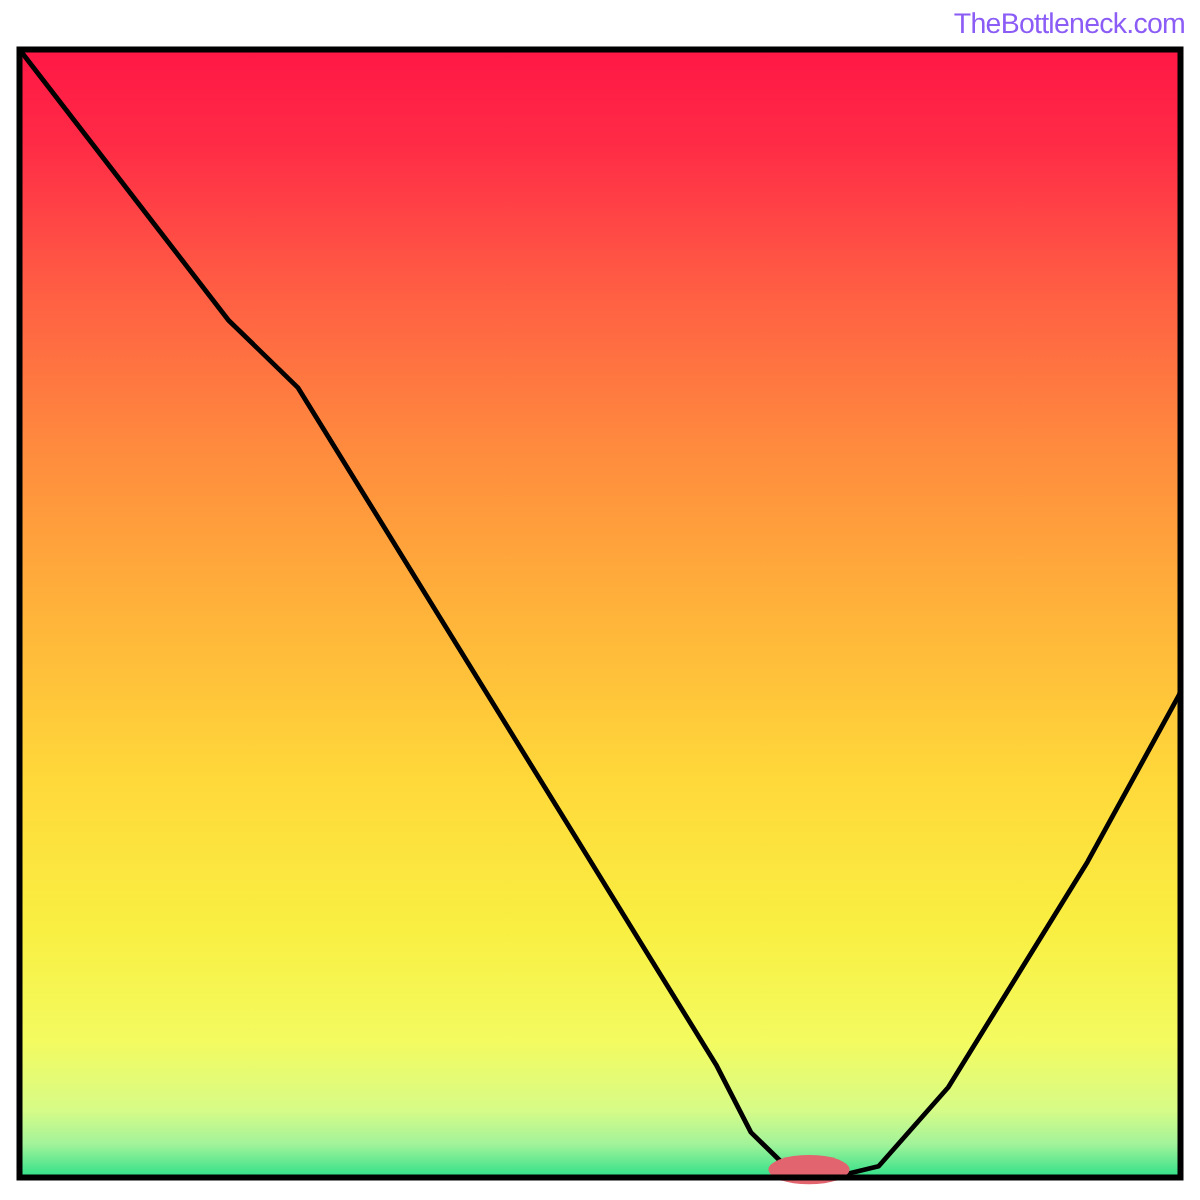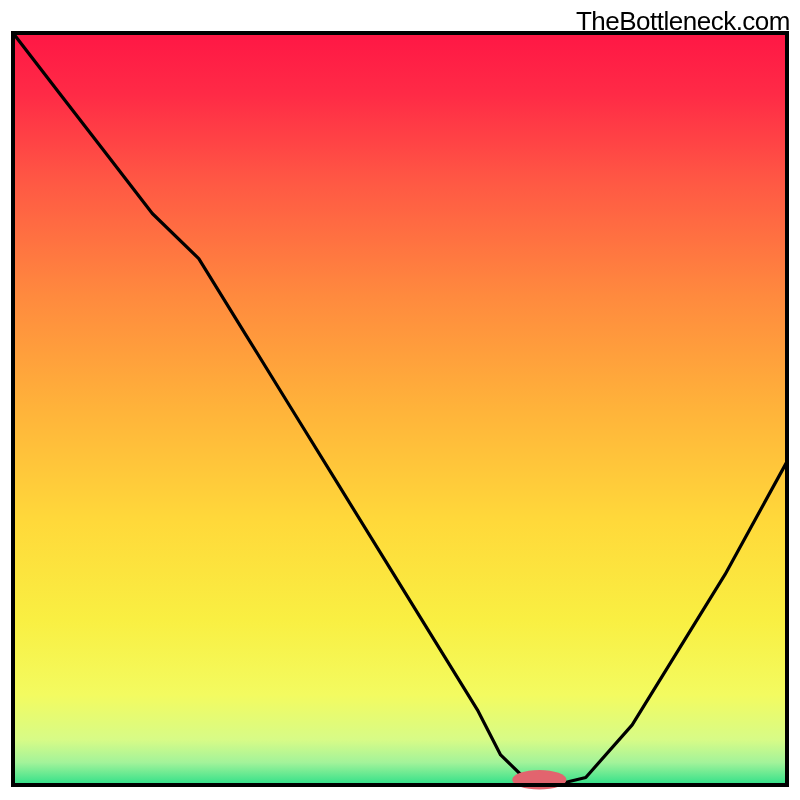--- a/index.html
+++ b/index.html
@@ -13,22 +13,22 @@
   .chart-container {
     position: relative;
     width: 800px;
     height: 800px;
   }
   .watermark {
     position: absolute;
     top: 6px;
     right: 10px;
     font-family: Arial, Helvetica, sans-serif;
-    font-size: 26px;
-    color: #000000;
+    font-size: 19px;
+    color: #8b5cf6;
     font-weight: 500;
     letter-spacing: -0.5px;
     z-index: 10;
   }
   svg {
     display: block;
   }
   .marker {
     fill: #e2646e;
   }

